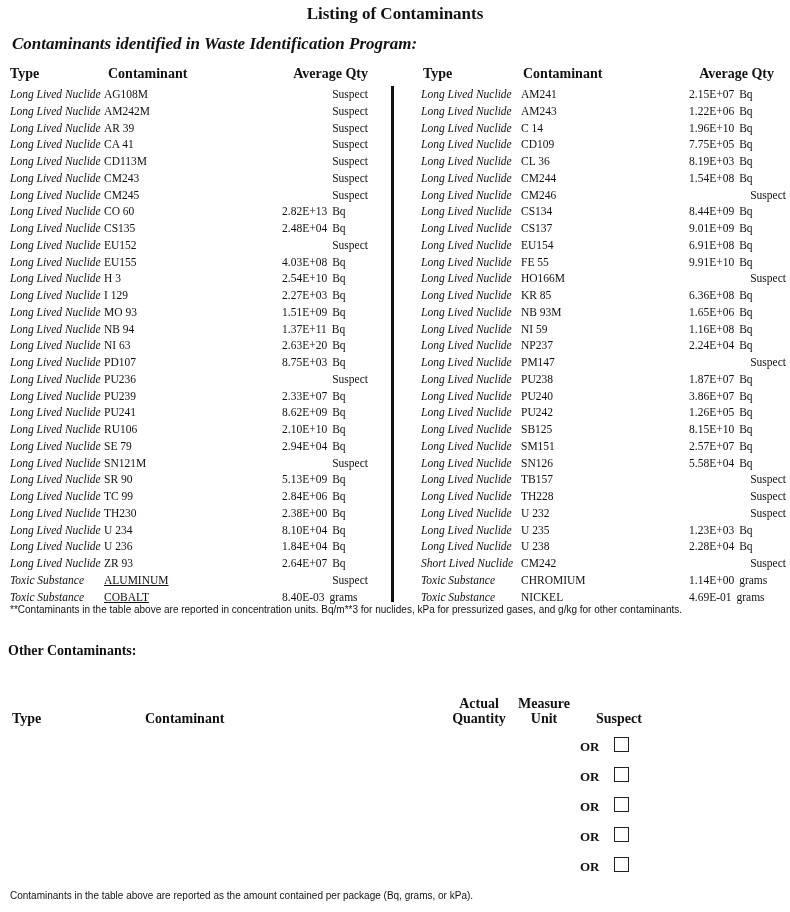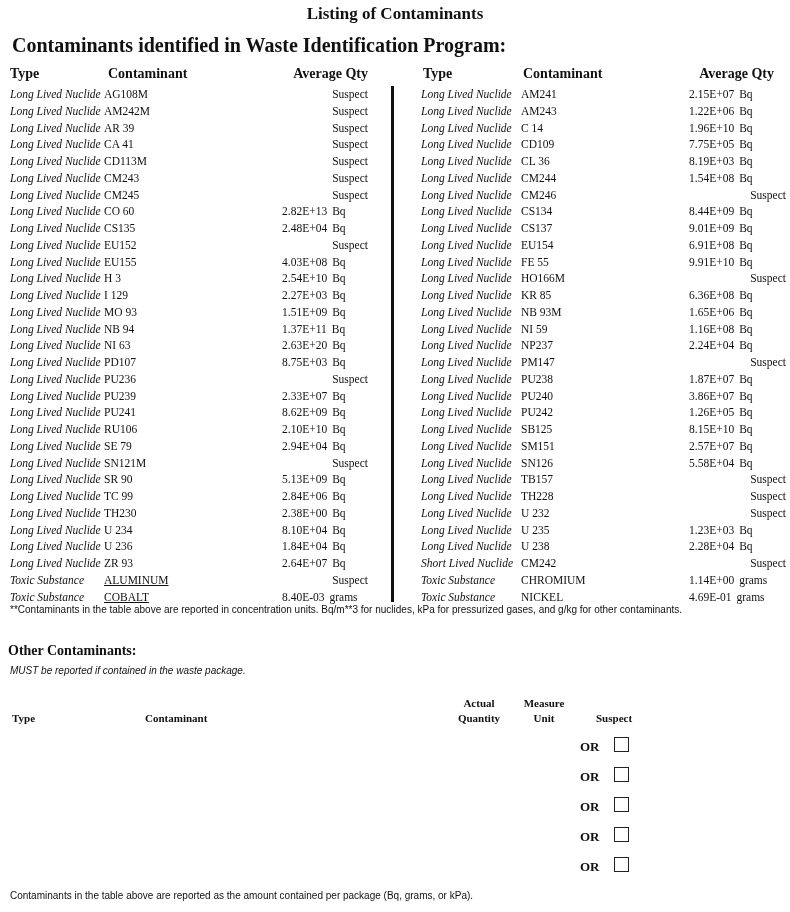--- a/index.html
+++ b/index.html
@@ -1,20 +1,20 @@
 <!DOCTYPE html>
 <html><head>
 <meta charset="utf-8">
 <style>
   * { box-sizing: border-box; margin: 0; padding: 0; }
   html, body { width: 790px; height: 912px; background: #ffffff; overflow: hidden; }
   body { font-family: "Liberation Serif", "DejaVu Serif", serif; color: #111; position: relative; }
 
   .title { position: absolute; left: 0; width: 790px; top: 4px; text-align: center; font-weight: bold; font-size: 17px; }
-  .section-heading { position: absolute; left: 12px; top: 34px; font-weight: bold; font-size: 20px; }
+  .section-heading { position: absolute; left: 12px; top: 34px; font-weight: bold; font-size: 17px; font-style: italic; }
 
   .col { position: absolute; top: 64px; }
   .col.left { left: 10px; width: 368px; }
   .col.right { left: 421px; width: 365px; }
 
   .col-head { height: 22px; position: relative; font-weight: bold; font-size: 14px; }
   .col-head span { position: absolute; top: 2px; }
   .left .h-type { left: 0; }
   .left .h-cont { left: 98px; }
   .left .h-qty { right: 10px; }
@@ -33,21 +33,21 @@
   .right .row .r-suspect { right: 0; }
   .row .unit { display: inline-block; margin-left: 5px; }
 
   .divider { position: absolute; left: 391px; top: 86px; width: 3px; height: 516px; background: #111; }
 
   .footnote { position: absolute; left: 10px; top: 604px; width: 780px; font-family: "Liberation Sans", "DejaVu Sans", sans-serif; font-size: 10px; line-height: 12.5px; }
 
   .other-heading { position: absolute; left: 8px; top: 643px; font-weight: bold; font-size: 14px; }
   .note { position: absolute; left: 10px; top: 664px; font-family: "Liberation Sans", "DejaVu Sans", sans-serif; font-style: italic; font-size: 10px; line-height: 13px; }
 
-  .form-head { position: absolute; font-weight: bold; font-size: 11px; text-align: center; line-height: 15px; }
+  .form-head { position: absolute; font-weight: bold; font-size: 14px; text-align: center; line-height: 15px; }
   .fh-type { left: 12px; top: 711px; }
   .fh-cont { left: 145px; top: 711px; }
   .fh-qty { left: 445px; top: 696px; width: 68px; }
   .fh-unit { left: 515px; top: 696px; width: 58px; }
   .fh-susp { left: 596px; top: 711px; }
   .g-type { left: 10px; width: 125px; }
   .g-cont { left: 142px; width: 293px; }
   .g-qty { left: 442px; width: 70px; }
   .g-unit { left: 518px; width: 52px; }
 
@@ -391,21 +391,20 @@
         <span class="r-cont">NICKEL</span>
         <span class="r-qty"><span>4.69E-01</span><span class="unit">grams</span></span>
       </div>
     </div>
 </div>
 
 <div class="footnote">**Contaminants in the table above are reported in concentration units. Bq/m**3 for nuclides, kPa for pressurized gases, and g/kg for other contaminants.</div>
 
 <div class="other-heading">Other Contaminants:</div>
 <div class="note">
-  <div>MUST be reported if contained in the waste package.</div>
 </div>
 
 <div class="form-head fh-type">Type</div>
 <div class="form-head fh-cont">Contaminant</div>
 <div class="form-head fh-qty">Actual Quantity</div>
 <div class="form-head fh-unit">Measure Unit</div>
 <div class="form-head fh-susp">Suspect</div>
 
 <div id="form-grid" style="position: absolute; left: 0px; top: 0px;">
     <div class="cell g-type" style="top: 729px; height: 32px;"></div>

